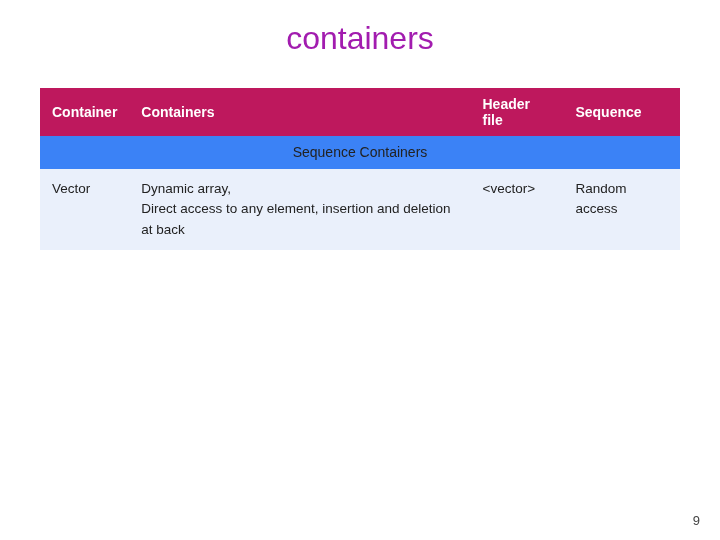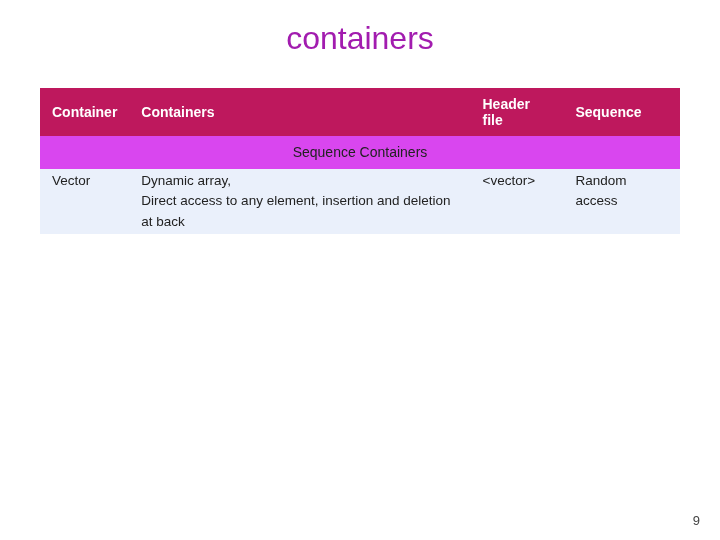--- a/index.html
+++ b/index.html
@@ -40,38 +40,38 @@
     }
 
     thead th {
       padding: 8px 12px;
       text-align: left;
       font-weight: 600;
       font-size: 14px;
     }
 
     .subheader-row td {
-      background-color: #d946ef;
+      background-color: #3b82f6;
       text-align: center;
       font-weight: 500;
       font-size: 14px;
       padding: 6px 12px;
       color: #222;
     }
 
     tbody tr:nth-child(odd):not(.subheader-row) {
       background-color: #ffffff;
     }
 
     tbody tr:nth-child(even):not(.subheader-row) {
       background-color: #EAF0FB;
     }
 
     tbody td {
-      padding: 2px 12px;
+      padding: 10px 12px;
       vertical-align: top;
       font-size: 13.5px;
       line-height: 1.5;
     }
 
     .page-number {
       position: absolute;
       bottom: 12px;
       right: 20px;
       font-size: 13px;

